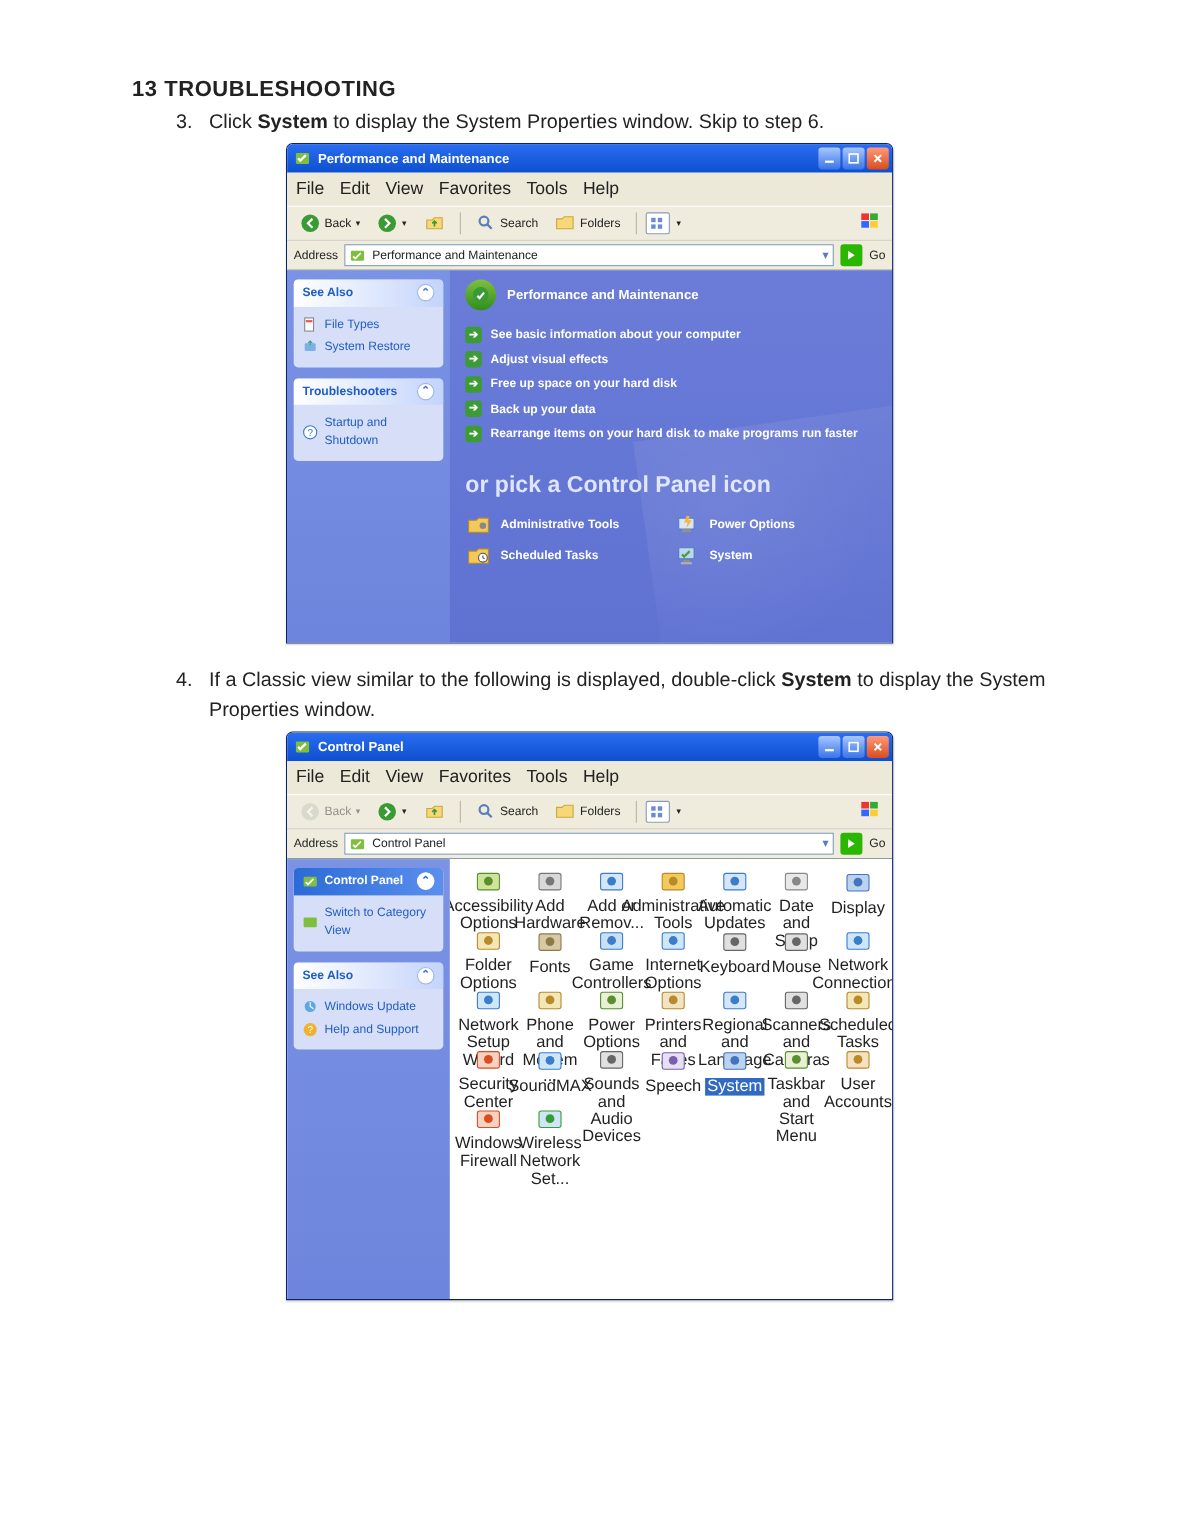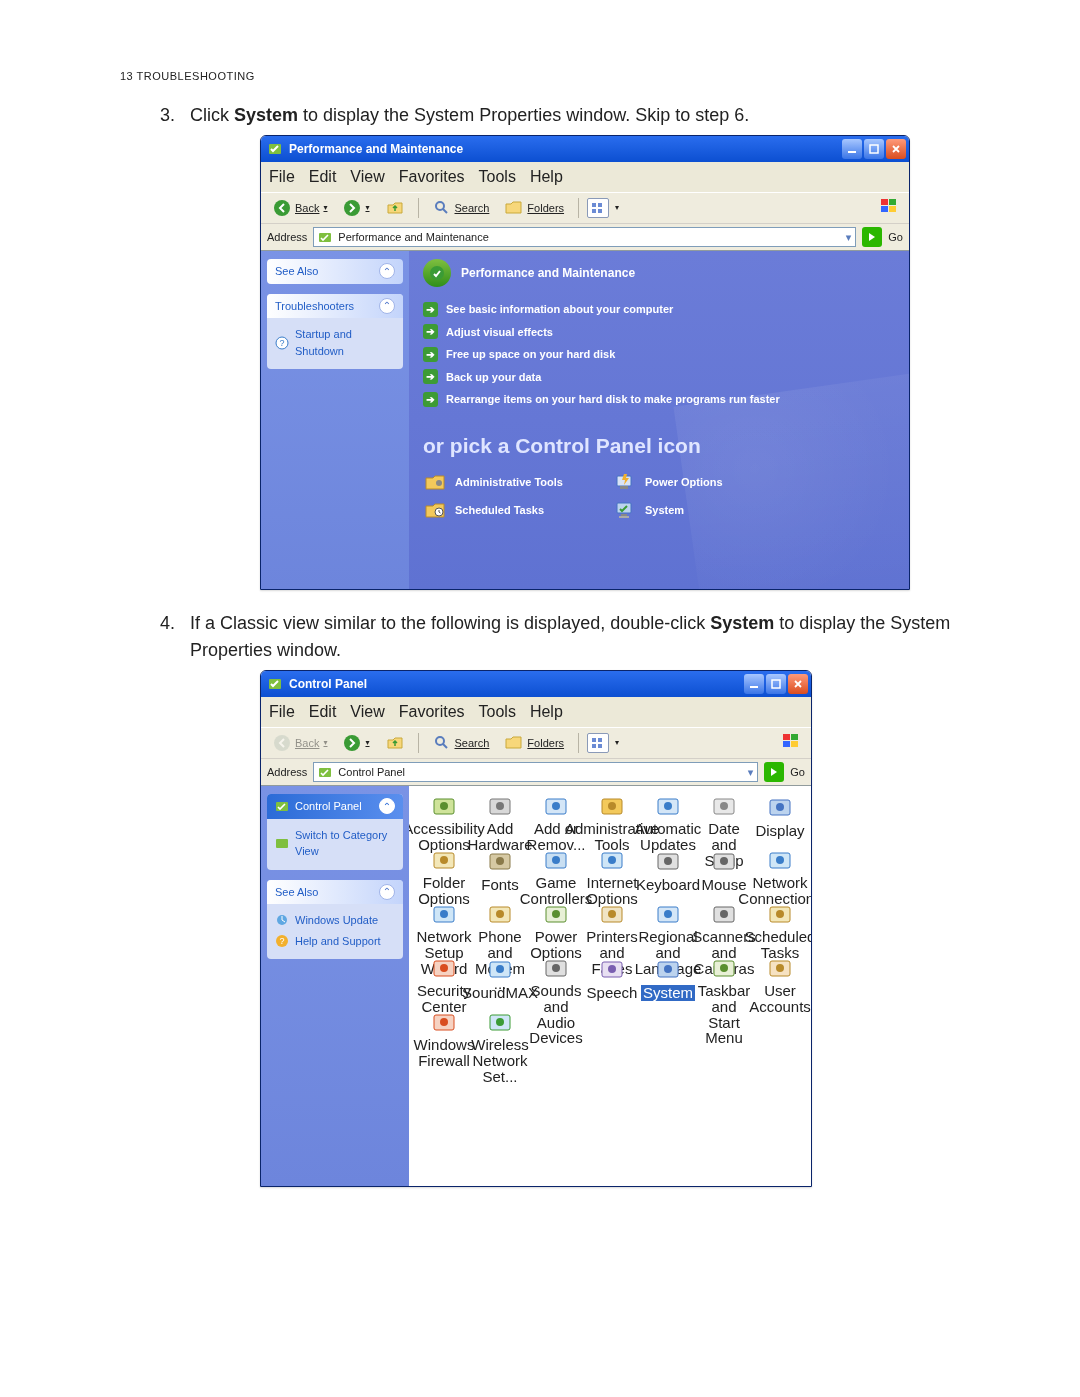--- a/index.html
+++ b/index.html
@@ -17,58 +17,58 @@
     --xp-close: #e45737;
     --xp-link: #215dc6;
   }
   * { box-sizing: border-box; }
   html, body {
     margin: 0; padding: 0; width: 1080px; height: 1397px;
     font-family: Arial, Helvetica, sans-serif;
     background: #ffffff; color: #222;
   }
   .page { width: 1080px; height: 1397px; padding: 70px 120px 40px 120px; position: relative; }
-  .section-head { font-family: Arial, sans-serif; font-weight: 400; font-size: 11px; letter-spacing: 0.5px; margin-bottom: 20px; }
+  .section-head { font-family: Arial, sans-serif; font-weight: 700; font-size: 20px; letter-spacing: 0.5px; margin-bottom: 4px; }
   ol.steps { list-style: none; margin: 0 0 0 40px; padding: 0; }
   ol.steps > li { font-size: 18px; line-height: 1.5; margin-bottom: 14px; padding-left: 30px; position: relative; }
   ol.steps > li .num { position: absolute; left: 0; top: 0; }
   .b { font-weight: 700; }
   .fig-wrap { margin: 6px 0 20px 70px; }
 
   
-  .xp-window { width: 650px; border: 1px solid #0a246a; border-radius: 6px 6px 0 0; overflow: hidden; box-shadow: 0 1px 2px rgba(0,0,0,0.15); }
+  .xp-window { width: 552px; border: 1px solid #0a246a; border-radius: 6px 6px 0 0; overflow: hidden; box-shadow: 0 1px 2px rgba(0,0,0,0.15); }
   .xp-titlebar {
     height: 26px; display: flex; align-items: center; color: #fff;
     background: linear-gradient(to bottom, #2a6dee 0%, #0c4fd1 100%);
     padding: 0 3px 0 6px; font-size: 12px; font-weight: 700;
   }
   .xp-titlebar .title-icon { width: 16px; height: 16px; margin-right: 6px; }
   .xp-titlebar .spacer { flex: 1; }
   .xp-titlebar .caption-btn { width: 20px; height: 20px; margin-left: 2px; border-radius: 3px; display:flex; align-items:center; justify-content:center; font-size: 12px; font-weight: 700; }
   .cap-min { background: linear-gradient(to bottom,#a8c7ff,#3a75e7); color:#fff; }
   .cap-max { background: linear-gradient(to bottom,#a8c7ff,#3a75e7); color:#fff; }
   .cap-close { background: linear-gradient(to bottom,#ff9a7a,#d94d1f); color:#fff; }
 
   .xp-menubar { background: var(--xp-menu); font-size: 16px; padding: 3px 8px; display:flex; gap: 14px; border-bottom: 1px solid #fff; }
   .xp-toolbar { background: var(--xp-toolbar); padding: 4px 6px; display:flex; align-items:center; gap: 4px; border-bottom: 1px solid #d4d0c8; position:relative; }
   .xp-toolbar .flag { position:absolute; right:8px; top:4px; }
-  .tb-btn { display:flex; align-items:center; gap:4px; font-size:11px; padding:2px 6px; border-radius:3px;text-decoration:underline; }
+  .tb-btn { display:flex; align-items:center; gap:4px; font-size:11px; padding:2px 6px; border-radius:3px; }
   .tb-btn .ico { width:18px; height:18px; display:flex; align-items:center; justify-content:center; }
   .tb-sep { width:1px; height:20px; background:#b8b4a5; margin:0 4px; }
   .xp-toolbar .view-ico { width:22px; height:20px; border:1px solid #8a9ab8; border-radius:2px; display:flex; align-items:center; justify-content:center; background:#fff; }
 
   .xp-address { background: var(--xp-toolbar); padding: 3px 6px; display:flex; align-items:center; gap:6px; font-size:11px; border-bottom:1px solid #919b9c; }
   .xp-address .addr-input { flex:1; background:#fff; border:1px solid #7f9db9; height:20px; display:flex; align-items:center; padding:0 4px; gap:6px; }
   .xp-address .go-btn { width:20px; height:20px; background: #2bb700; border-radius:3px; display:flex; align-items:center; justify-content:center; color:#fff; font-size:12px; }
 
   
   .win1-body { display:flex; height: 338px; background: #6b7cd8; }
   .win1-sidebar { width:148px; background: linear-gradient(to bottom,#7a93e5 0%, #6d85dc 100%); padding:8px 6px; }
   .side-panel { background:#d6dff7; border-radius:4px; margin-bottom:10px; overflow:hidden; font-size:11px; }
-  .side-panel .sp-head { background: linear-gradient(to right,#ffffff,#c3d4fb); color:#215dc6; font-weight:400; padding:4px 8px; display:flex; align-items:center; justify-content:space-between; }
+  .side-panel .sp-head { background: linear-gradient(to right,#ffffff,#c3d4fb); color:#215dc6; font-weight:700; padding:4px 8px; display:flex; align-items:center; justify-content:space-between; }
   .side-panel .sp-body { padding:6px 8px 8px 8px; }
   .side-panel .sp-body .sp-link { display:flex; align-items:center; gap:6px; color:#215dc6; padding:2px 0; }
   .collapse-ico { width:16px; height:16px; border-radius:50%; background:#fff; border:1px solid #a0b4e8; display:flex; align-items:center; justify-content:center; color:#4a72c9; font-size:10px; }
 
   .win1-main { flex:1; padding:8px 14px 10px 14px; background: linear-gradient(to bottom,#6b7cd8 0%, #5f72d2 100%); color:#fff; position:relative; overflow:hidden; }
   .win1-main::after{ content:""; position:absolute; right:-20px; bottom:-40px; width:240px; height:240px;
     background: radial-gradient(circle at 30% 30%, rgba(255,255,255,0.06), transparent 60%),
                 linear-gradient(to bottom, rgba(255,255,255,0.05), transparent);
     transform: rotate(-8deg);
     pointer-events:none;
@@ -234,20 +234,40 @@
             <span>Go</span>
           </div>
 
           <div class="win1-body">
             <div class="win1-sidebar">
               <div class="side-panel">
                 <div class="sp-head">
                   <span>See Also</span>
                   <span class="collapse-ico">⌃</span>
                 </div>
+                <div class="sp-body">
+                  <div class="sp-link">
+                      <span>
+                        <svg width="14" height="14" viewBox="0 0 14 14">
+                          <rect x="2" y="1" width="8" height="12" fill="#fff" stroke="#888"></rect>
+                          <rect x="3" y="3" width="6" height="2" fill="#e55"></rect>
+                        </svg>
+                      </span>
+                      <span>File Types</span>
+                    </div>
+                  <div class="sp-link">
+                      <span>
+                        <svg width="14" height="14" viewBox="0 0 14 14">
+                          <rect x="2" y="4" width="10" height="7" fill="#7db0e6" rx="1"></rect>
+                          <path d="M7 2v4M5 4l2-2 2 2" stroke="#3a7" fill="none"></path>
+                        </svg>
+                      </span>
+                      <span>System Restore</span>
+                    </div>
+                </div>
               </div>
               <div class="side-panel">
                 <div class="sp-head">
                   <span>Troubleshooters</span>
                   <span class="collapse-ico">⌃</span>
                 </div>
                 <div class="sp-body">
                   <div class="sp-link">
                       <span>
                         <svg width="14" height="14" viewBox="0 0 14 14">

